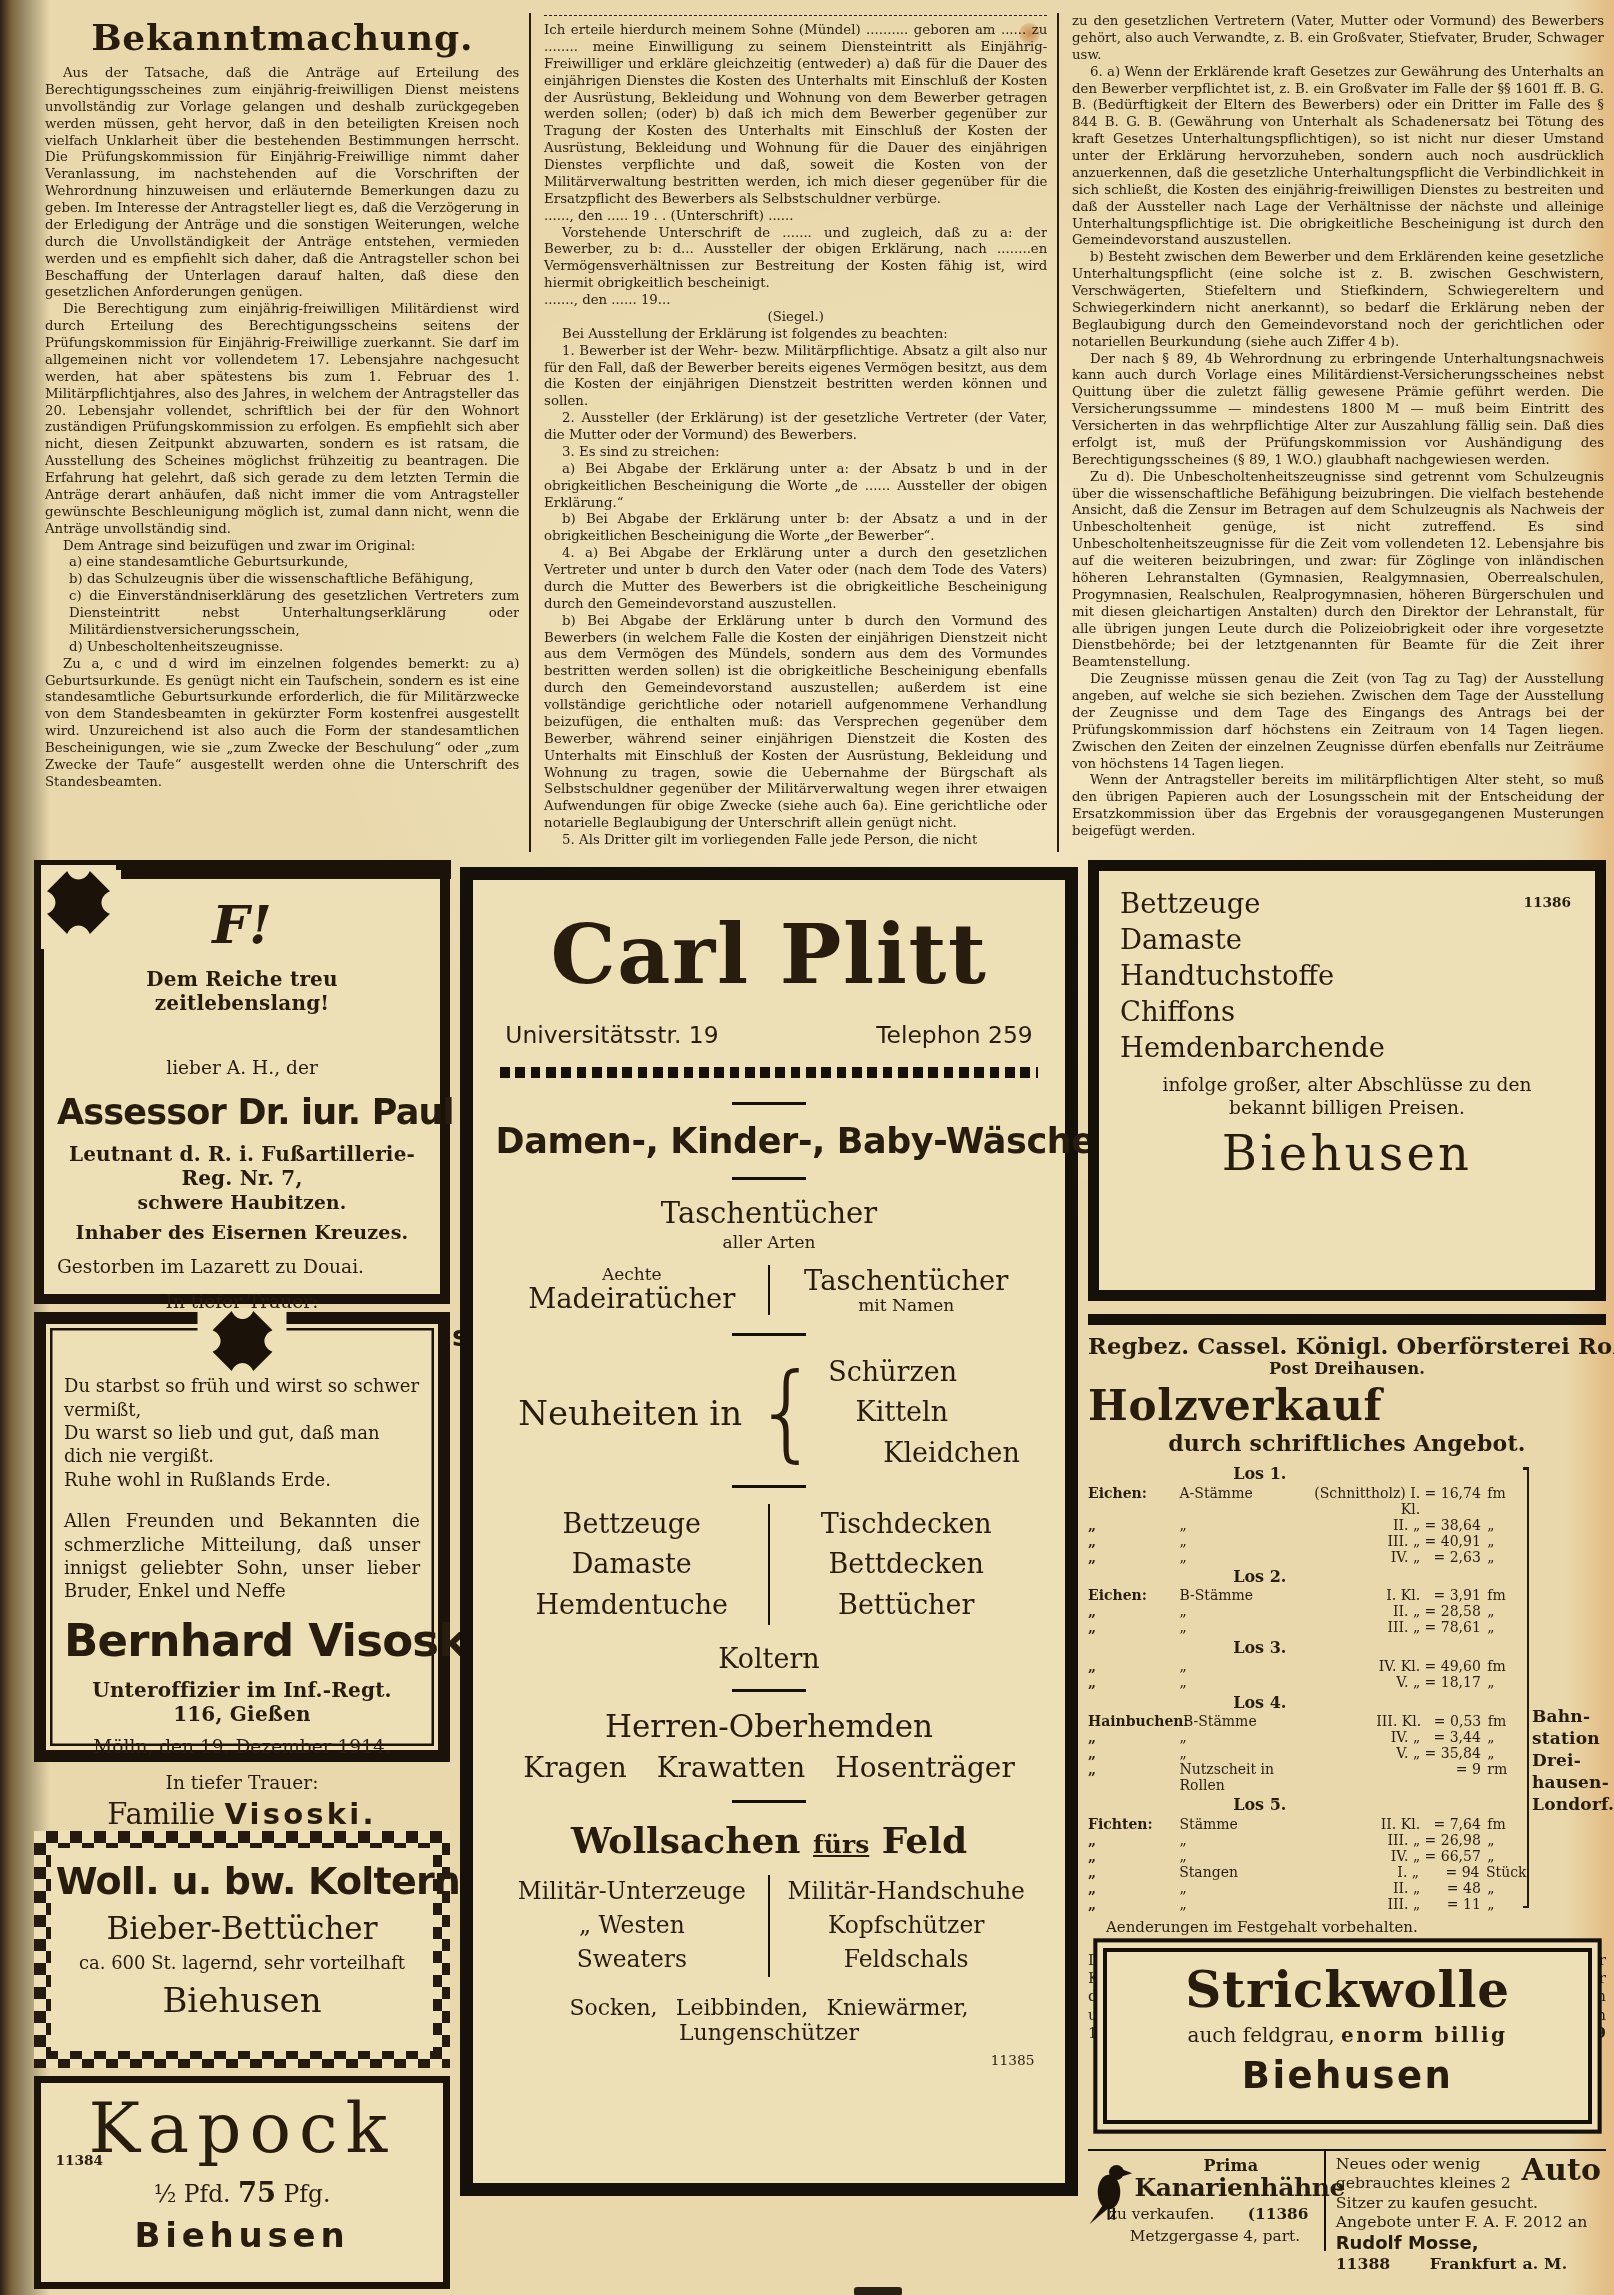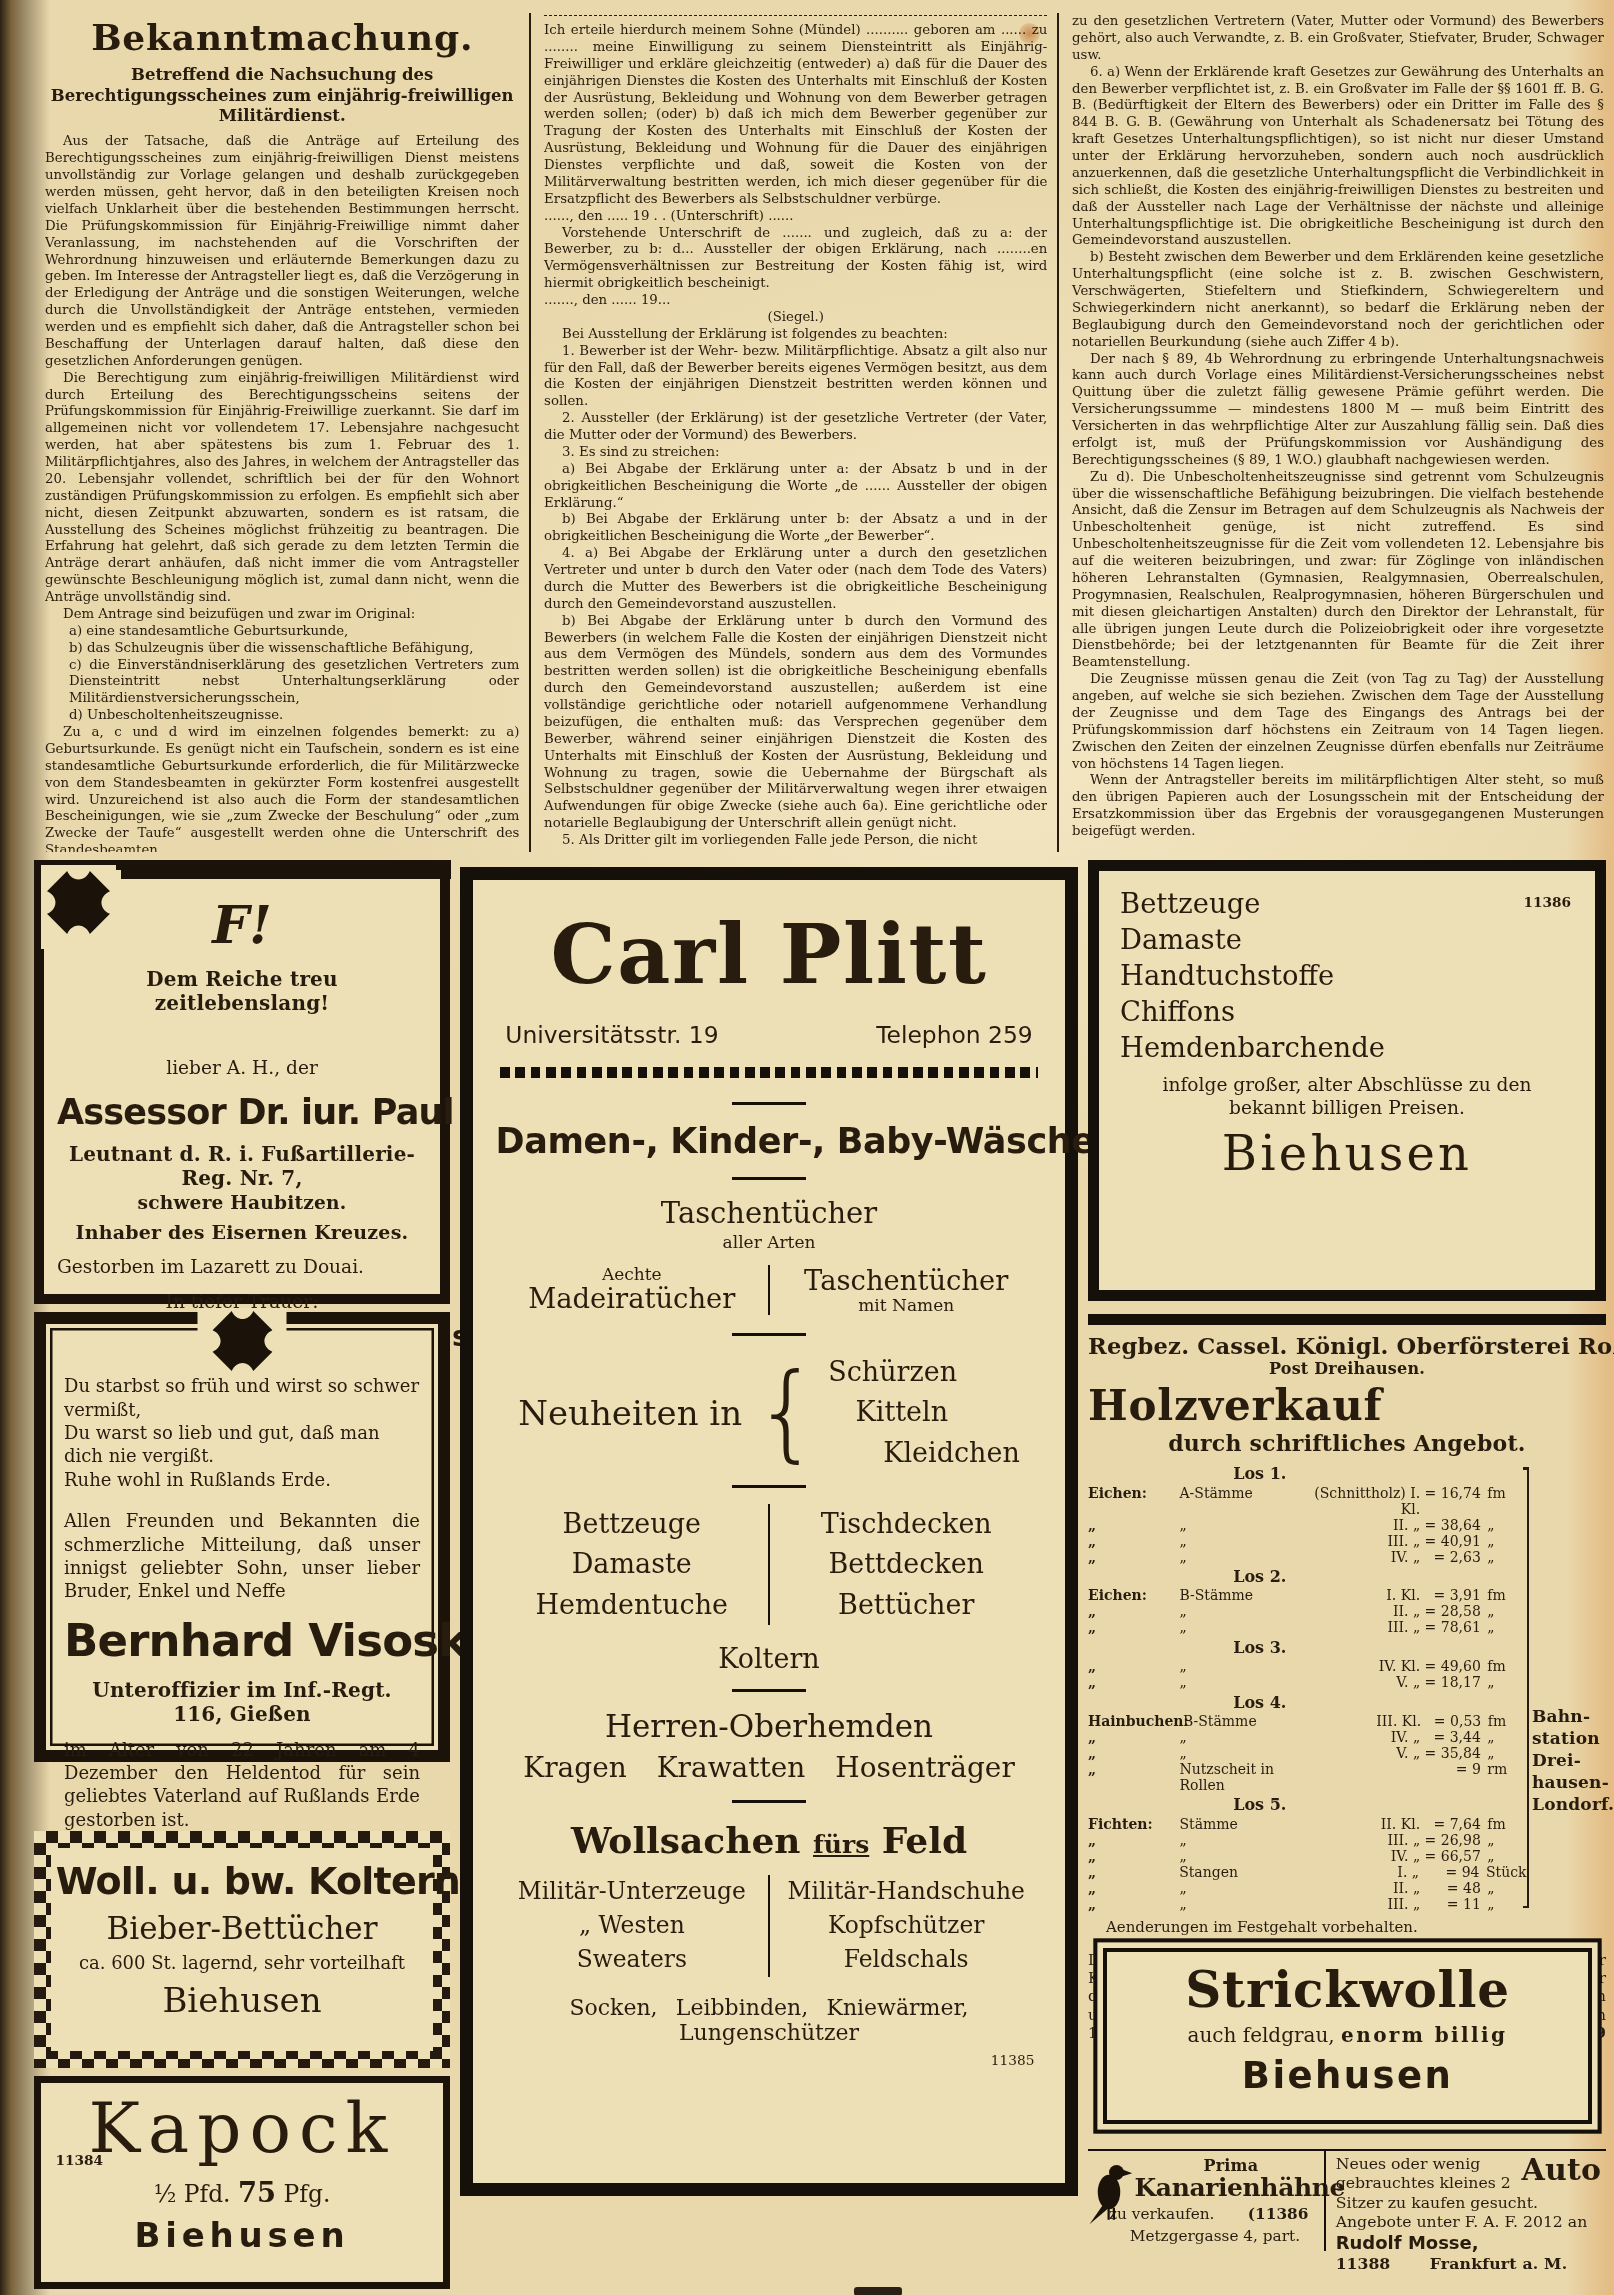--- a/index.html
+++ b/index.html
@@ -150,21 +150,20 @@
 </head>
 <body>
 
 <div class="page">
   <div class="stain"></div>
   <div class="smudge"></div>
 
   <section class="article">
     <div class="col col1">
       <h1 class="frak">Bekanntmachung.</h1>
-      <h2>Betreffend die Nachsuchung des Berechtigungsscheines zum einjährig-freiwilligen Militärdienst.</h2>
       <div>
         <p class="para">Aus der Tatsache, daß die Anträge auf Erteilung des Berechtigungsscheines zum einjährig-freiwilligen Dienst meistens unvollständig zur Vorlage gelangen und deshalb zurückgegeben werden müssen, geht hervor, daß in den beteiligten Kreisen noch vielfach Unklarheit über die bestehenden Bestimmungen herrscht. Die Prüfungskommission für Einjährig-Freiwillige nimmt daher Veranlassung, im nachstehenden auf die Vorschriften der Wehrordnung hinzuweisen und erläuternde Bemerkungen dazu zu geben. Im Interesse der Antragsteller liegt es, daß die Verzögerung in der Erledigung der Anträge und die sonstigen Weiterungen, welche durch die Unvollständigkeit der Anträge entstehen, vermieden werden und es empfiehlt sich daher, daß die Antragsteller schon bei Beschaffung der Unterlagen darauf halten, daß diese den gesetzlichen Anforderungen genügen.</p>
           <p class="para">Die Berechtigung zum einjährig-freiwilligen Militärdienst wird durch Erteilung des Berechtigungsscheins seitens der Prüfungskommission für Einjährig-Freiwillige zuerkannt. Sie darf im allgemeinen nicht vor vollendetem 17. Lebensjahre nachgesucht werden, hat aber spätestens bis zum 1. Februar des 1. Militärpflichtjahres, also des Jahres, in welchem der Antragsteller das 20. Lebensjahr vollendet, schriftlich bei der für den Wohnort zuständigen Prüfungskommission zu erfolgen. Es empfiehlt sich aber nicht, diesen Zeitpunkt abzuwarten, sondern es ist ratsam, die Ausstellung des Scheines möglichst frühzeitig zu beantragen. Die Erfahrung hat gelehrt, daß sich gerade zu dem letzten Termin die Anträge derart anhäufen, daß nicht immer die vom Antragsteller gewünschte Beschleunigung möglich ist, zumal dann nicht, wenn die Anträge unvollständig sind.</p>
           <p class="para">Dem Antrage sind beizufügen und zwar im Original:</p>
           <p class="para li">a) eine standesamtliche Geburtsurkunde,</p>
           <p class="para li">b) das Schulzeugnis über die wissenschaftliche Befähigung,</p>
           <p class="para li">c) die Einverständniserklärung des gesetzlichen Vertreters zum Diensteintritt nebst Unterhaltungserklärung oder Militärdienstversicherungsschein,</p>
           <p class="para li">d) Unbescholtenheitszeugnisse.</p>
           <p class="para">Zu a, c und d wird im einzelnen folgendes bemerkt: zu a) Geburtsurkunde. Es genügt nicht ein Taufschein, sondern es ist eine standesamtliche Geburtsurkunde erforderlich, die für Militärzwecke von dem Standesbeamten in gekürzter Form kostenfrei ausgestellt wird. Unzureichend ist also auch die Form der standesamtlichen Bescheinigungen, wie sie „zum Zwecke der Beschulung“ oder „zum Zwecke der Taufe“ ausgestellt werden ohne die Unterschrift des Standesbeamten.</p>
       </div>
@@ -229,21 +228,20 @@
         </svg>
     </div>
     <div class="verse">
       <span>Du starbst so früh und wirst so schwer vermißt,</span><br>
       <span>Du warst so lieb und gut, daß man dich nie vergißt.</span><br>
       <span>Ruhe wohl in Rußlands Erde.</span>
     </div>
     <div class="vis-intro">Allen Freunden und Bekannten die schmerzliche Mitteilung, daß unser innigst geliebter Sohn, unser lieber Bruder, Enkel und Neffe</div>
     <div class="vis-name">Bernhard Visosky</div>
     <div class="vis-rank frak">Unteroffizier im Inf.-Regt. 116, Gießen</div>
-    <div class="vis-body">im Alter von 22 Jahren am 4 Dezember den Heldentod für sein geliebtes Vaterland auf Rußlands Erde gestorben ist.</div>
     <div class="vis-place">Mölln, den 19. Dezember 1914.</div>
     <div class="trauer">In tiefer Trauer:</div>
     <div class="vis-family">
       <span>Familie</span>
       <span class="fam-b">Visoski.</span>
     </div>
   </section>
 
   <section class="adbox koltern-wrap">
     <div class="koltern-in ctr">

